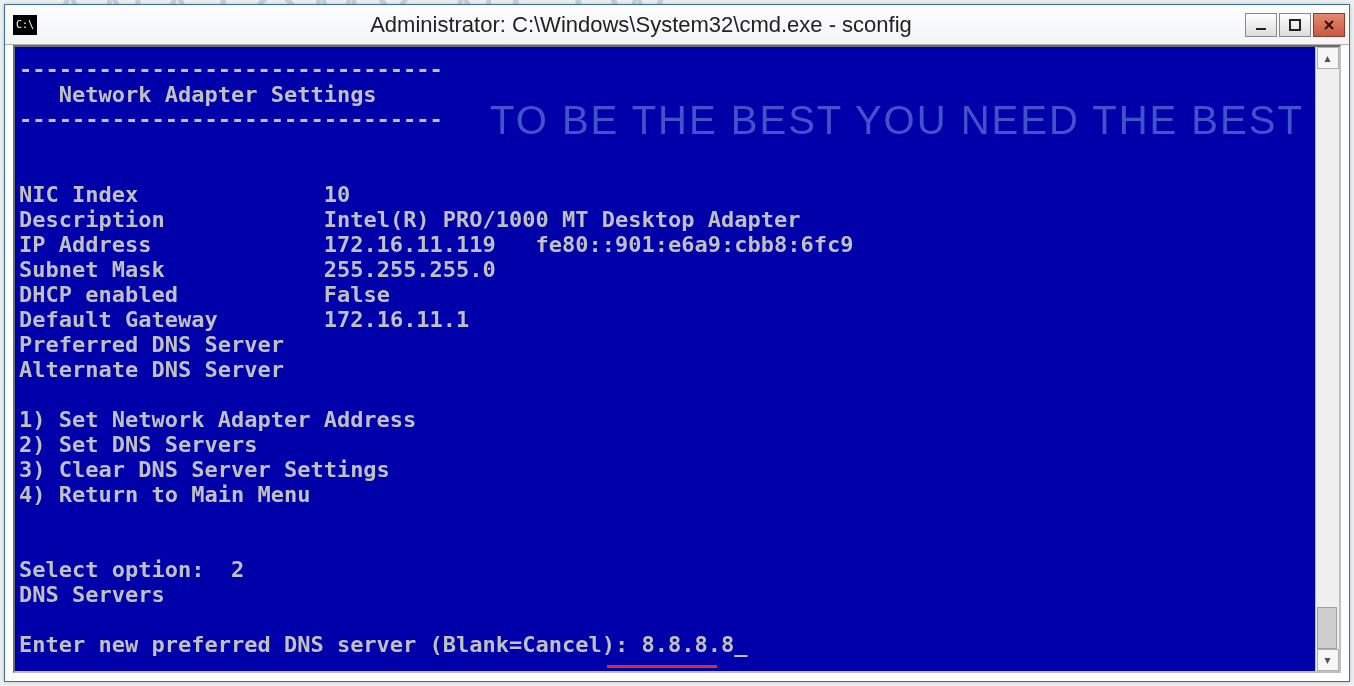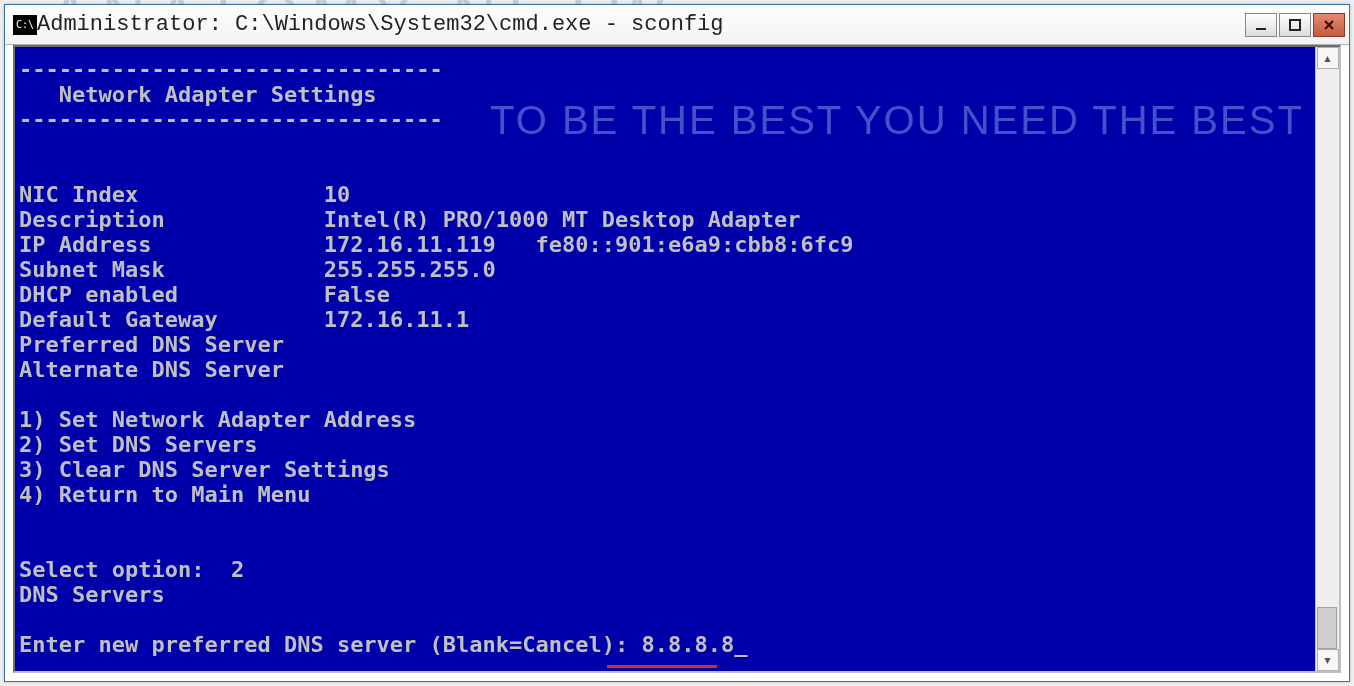--- a/index.html
+++ b/index.html
@@ -59,23 +59,24 @@
     margin-left: 8px;
     display: flex;
     align-items: center;
     justify-content: center;
     color: #fff;
     font-size: 10px;
     font-family: monospace;
   }
   .title-text {
     flex: 1;
+    text-align: center;
     font-size: 22px;
     color: #222;
-    font-family: Liberation Mono, monospace;
+    font-family: Liberation Sans, sans-serif;
   }
   .win-controls {
     display: flex;
     align-items: center;
     margin-right: 4px;
     gap: 2px;
   }
   .win-btn {
     width: 32px;
     height: 24px;

